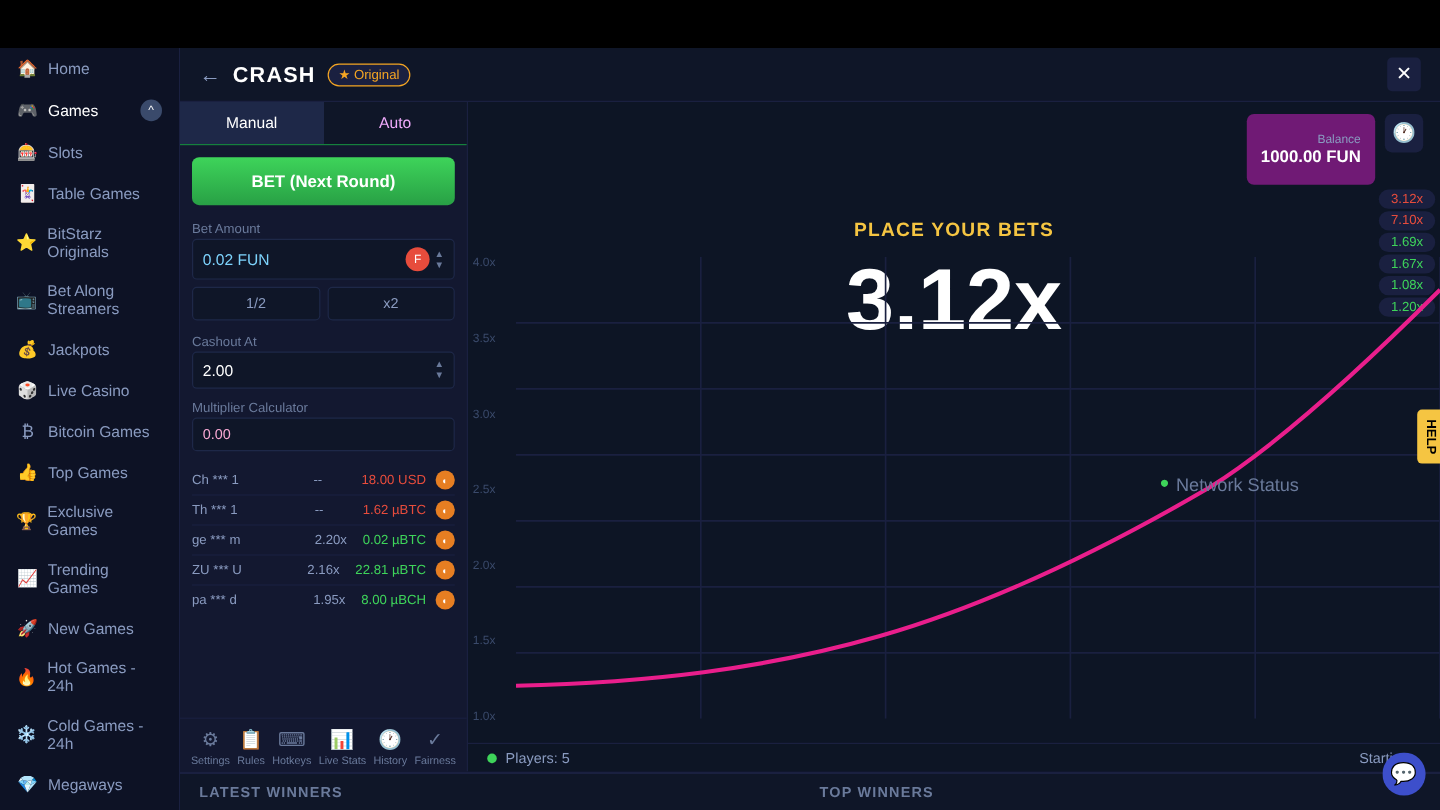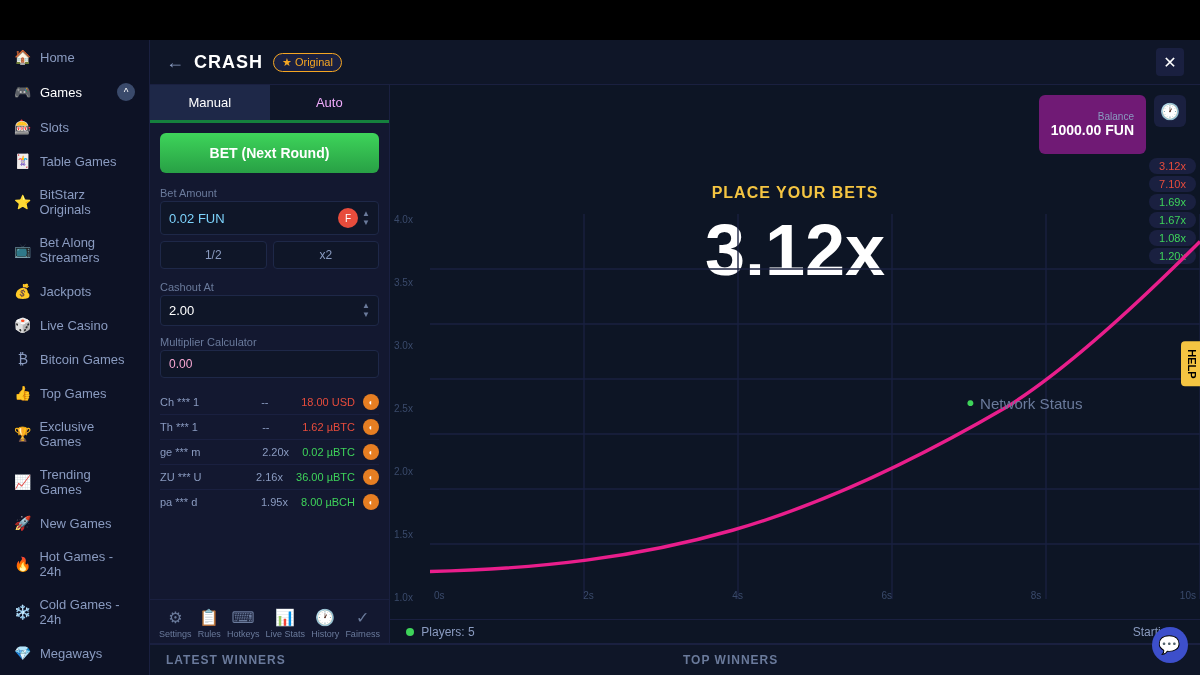--- a/index.html
+++ b/index.html
@@ -111,21 +111,21 @@
       width: 240px;
       background: #131830;
       flex-shrink: 0;
       display: flex;
       flex-direction: column;
       overflow-y: auto;
       border-right: 1px solid #1a2040;
     }
     .tab-row {
       display: flex;
-      border-bottom: 3px solid #15803d;
+      border-bottom: 1px solid #15803d;
     }
     .tab-btn {
       flex: 1;
       padding: 10px;
       text-align: center;
       font-size: 13px;
       cursor: pointer;
       color: #f0abfc;
       background: #0f1628;
       border: none;
@@ -601,21 +601,21 @@
     </div>
             <div class="bet-row">
       <span class="bet-user">ge *** m</span>
       <span class="bet-multi">2.20x</span>
       <span class="bet-amount green">0.02 µBTC</span>
       <span class="user-avatar">◐</span>
     </div>
             <div class="bet-row">
       <span class="bet-user">ZU *** U</span>
       <span class="bet-multi">2.16x</span>
-      <span class="bet-amount green">36.00 µBTC</span>
+      <span class="bet-amount green">22.81 µBTC</span>
       <span class="user-avatar">◐</span>
     </div>
             <div class="bet-row">
       <span class="bet-user">pa *** d</span>
       <span class="bet-multi">1.95x</span>
       <span class="bet-amount green">8.00 µBCH</span>
       <span class="user-avatar">◐</span>
     </div>
           </div>
 
@@ -695,28 +695,20 @@
             <line x1="336" y1="0" x2="336" y2="280" stroke="#1a2040" stroke-width="1"></line>
             <line x1="448" y1="0" x2="448" y2="280" stroke="#1a2040" stroke-width="1"></line>
             <line x1="560" y1="0" x2="560" y2="280" stroke="#1a2040" stroke-width="1"></line>
 
             <path d="M 0,260 C 80,258 150,250 220,230 C 290,210 360,175 420,140 C 460,115 510,70 560,20" fill="none" stroke="#e91e8c" stroke-width="2.5"></path>
 
             <text x="390" y="140" fill="#3ed45a" font-size="10">●</text>
             <text x="400" y="142" fill="#6a7a9b" font-size="11">Network Status</text>
           </svg>
 
-          <div class="x-labels" id="x-labels">
-              <div class="x-label">0s</div>
-              <div class="x-label">2s</div>
-              <div class="x-label">4s</div>
-              <div class="x-label">6s</div>
-              <div class="x-label">8s</div>
-              <div class="x-label">10s</div>
-            </div>
         </div>
 
         <div class="chart-footer">
           <div class="players-info">
             <span class="players-dot"></span>
             <span>Players: 5</span>
           </div>
           <div class="starting-text">Starting...</div>
         </div>
 

